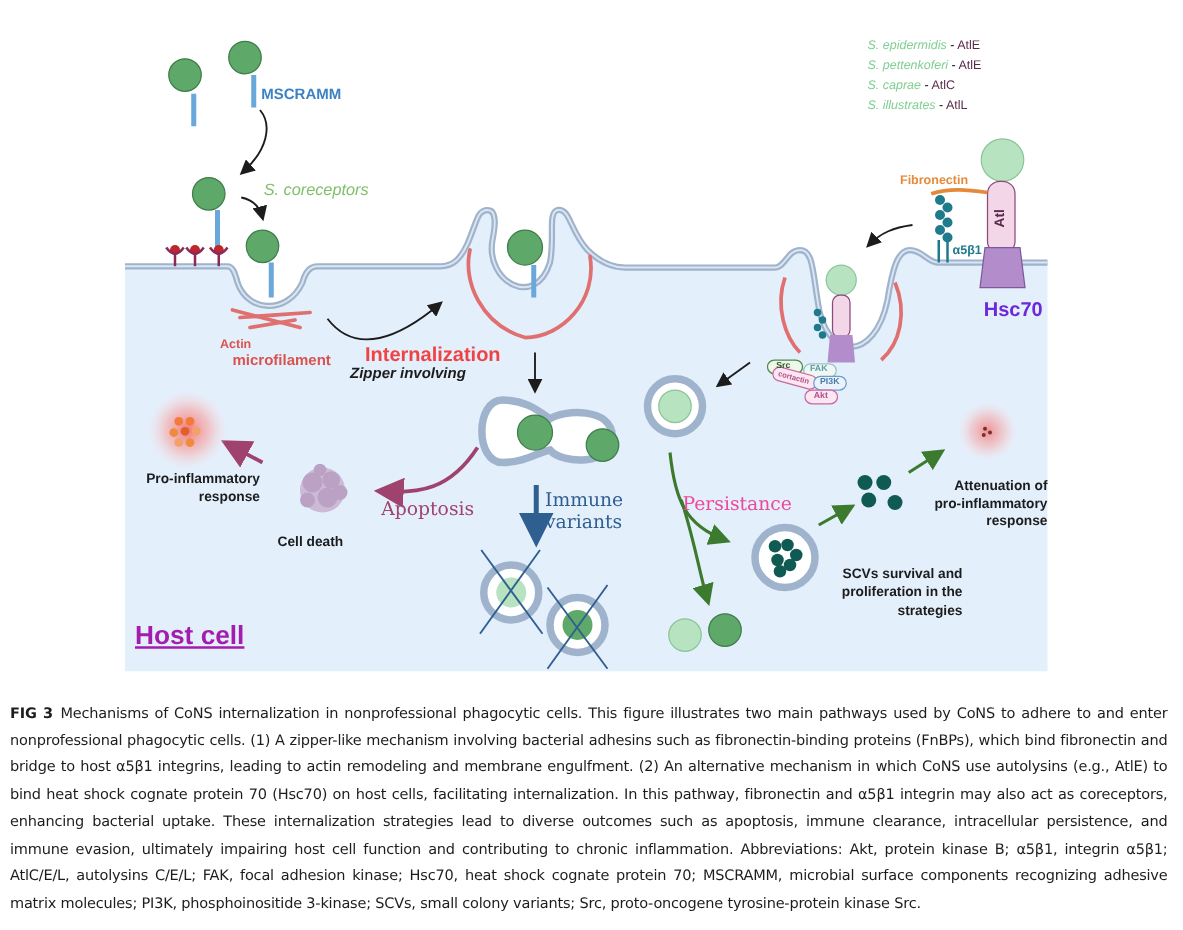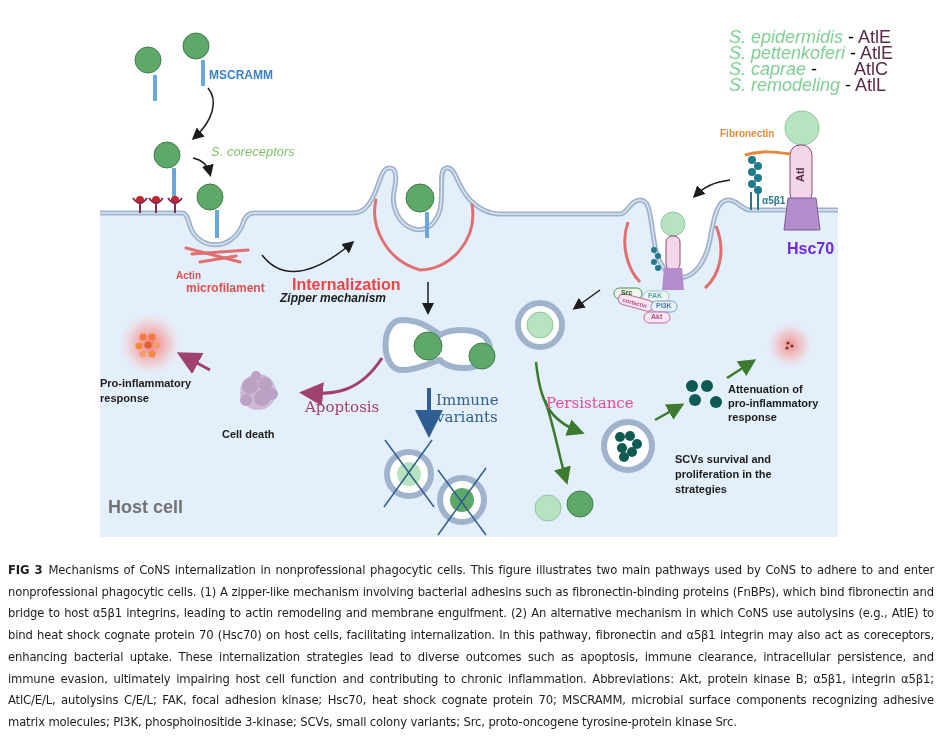--- a/index.html
+++ b/index.html
@@ -1,20 +1,20 @@
 <!DOCTYPE html>
 <html><head>
 <meta charset="utf-8">
 <style>
   html, body { margin: 0; padding: 0; background: #ffffff; }
   body { width: 946px; height: 744px; position: relative; overflow: hidden; font-family: "Liberation Sans", sans-serif; }
   #figure { position: absolute; left: 0; top: 0; width: 946px; height: 545px; }
   .lbl { position: absolute; font-family: "Liberation Sans", sans-serif; white-space: nowrap; }
   .bold { font-weight: bold; }
-  .c { text-align: left; }
+  .c { text-align: right; }
   .serif { font-family: "DejaVu Serif", serif; }
   #caption {
     position: absolute; left: 8px; top: 560px; width: 926px;
     font-family: "DejaVu Sans", sans-serif; font-size: 11.6px; line-height: 21.7px;
     color: #1d1d1d; text-align: justify; letter-spacing: -0.15px;
   }
   #caption .figlabel { font-weight: bold; margin-right: 6px; }
 </style>
 </head>
 <body>
@@ -223,54 +223,54 @@
         <circle cx="787" cy="348" r="1.6" fill="#7a2f2f"></circle>
     </g>
   </svg>
 
   
   <span class="lbl bold" style="left:209px;top:68px;font-size:12px;color:#3b82c4;">MSCRAMM</span>
   <span class="lbl" style="left:211px;top:144px;font-size:13px;font-style:italic;color:#7fbf6a;">S. coreceptors</span>
   <span class="lbl bold" style="left:176px;top:270px;font-size:10px;color:#d9534f;">Actin</span>
   <span class="lbl bold" style="left:162px;top:281px;font-size:12px;color:#d9534f;padding-left:24px;">microfilament</span>
   <span class="lbl bold" style="left:292px;top:276px;font-size:16px;color:#ef4444;">Internalization</span>
-  <span class="lbl bold" style="left:280px;top:291px;font-size:12px;font-style:italic;color:#1c1c1c;">Zipper mechanism</span>
+  <span class="lbl bold" style="left:280px;top:291px;font-size:12px;font-style:italic;color:#1c1c1c;">Zipper involving</span>
 
   <div class="lbl bold c" style="left:100px;top:376px;width:108px;font-size:11px;line-height:15px;color:#1c1c1c;">
     <div>Pro-inflammatory</div>
     <div>response</div>
   </div>
   <span class="lbl bold" style="left:222px;top:428px;font-size:11px;color:#1c1c1c;">Cell death</span>
   <span class="lbl serif" style="left:305px;top:398px;font-size:15px;color:#a0426e;">Apoptosis</span>
   <div class="lbl serif" style="left:436px;top:392px;font-size:15px;line-height:17px;color:#2f5f90;">
     <div>Immune</div>
     <div>variants</div>
   </div>
   <span class="lbl serif" style="left:546px;top:394px;font-size:15px;color:#ec4899;">Persistance</span>
-  <div class="lbl bold c" style="left:660px;top:452px;width:110px;font-size:11px;line-height:15px;color:#1c1c1c;margin-left:15px;">
+  <div class="lbl bold c" style="left:660px;top:452px;width:110px;font-size:11px;line-height:15px;color:#1c1c1c;">
     <div>SCVs survival and</div>
     <div>proliferation in the</div>
     <div>strategies</div>
   </div>
   <div class="lbl bold c" style="left:728px;top:382px;width:110px;font-size:11px;line-height:14px;color:#1c1c1c;">
     <div>Attenuation of</div>
     <div>pro-inflammatory</div>
     <div>response</div>
   </div>
-  <span class="lbl bold" style="left:108px;top:497px;font-size:18px;color:#737373;">Host cell</span>
+  <span class="lbl bold" style="left:108px;top:497px;font-size:21px;color:#a21caf;text-decoration:underline;">Host cell</span>
 
   
-  <div class="lbl" style="left:729px;top:29px;font-size:18px;line-height:16px;">
+  <div class="lbl" style="left:694px;top:29px;font-size:10px;line-height:16px;">
     <div><i style="color:#7fcf92;">S. epidermidis</i> - <span style="color:#5a2a4a;">AtlE</span></div>
     <div><i style="color:#7fcf92;">S. pettenkoferi</i> - <span style="color:#5a2a4a;">AtlE</span></div>
-    <div><i style="color:#7fcf92;">S. caprae</i> - <span style="color:#5a2a4a;margin-left:32px;">AtlC</span></div>
-    <div><i style="color:#7fcf92;">S. remodeling</i> - <span style="color:#5a2a4a;">AtlL</span></div>
-  </div>
-
-  <span class="lbl bold" style="left:720px;top:128px;font-size:10px;color:#e58a3a;">Fibronectin</span>
+    <div><i style="color:#7fcf92;">S. caprae</i> - <span style="color:#5a2a4a;">AtlC</span></div>
+    <div><i style="color:#7fcf92;">S. illustrates</i> - <span style="color:#5a2a4a;">AtlL</span></div>
+  </div>
+
+  <span class="lbl bold" style="left:720px;top:139px;font-size:10px;color:#e58a3a;">Fibronectin</span>
   <span class="lbl bold" style="left:762px;top:195px;font-size:10px;color:#1f7a8c;">α5β1</span>
   <span class="lbl bold" style="left:787px;top:240px;font-size:16px;color:#6d28d9;">Hsc70</span>
   <span class="lbl bold" style="left:794px;top:158px;font-size:11px;color:#5a2a4a;transform:rotate(-90deg);transform-origin:left top;top:182px;">Atl</span>
 
   <span class="lbl bold" style="left:621px;top:289px;font-size:7px;color:#2d5a2d;">Src</span>
   <span class="lbl bold" style="left:648px;top:292px;font-size:7px;color:#5b9ea6;">FAK</span>
   <span class="lbl bold" style="left:622px;top:300px;font-size:6px;color:#b0508a;transform:rotate(15deg);">cortactin</span>
   <span class="lbl bold" style="left:656px;top:302px;font-size:7px;color:#4a7aa8;">PI3K</span>
   <span class="lbl bold" style="left:651px;top:313px;font-size:7px;color:#b0508a;">Akt</span>
 </div>

